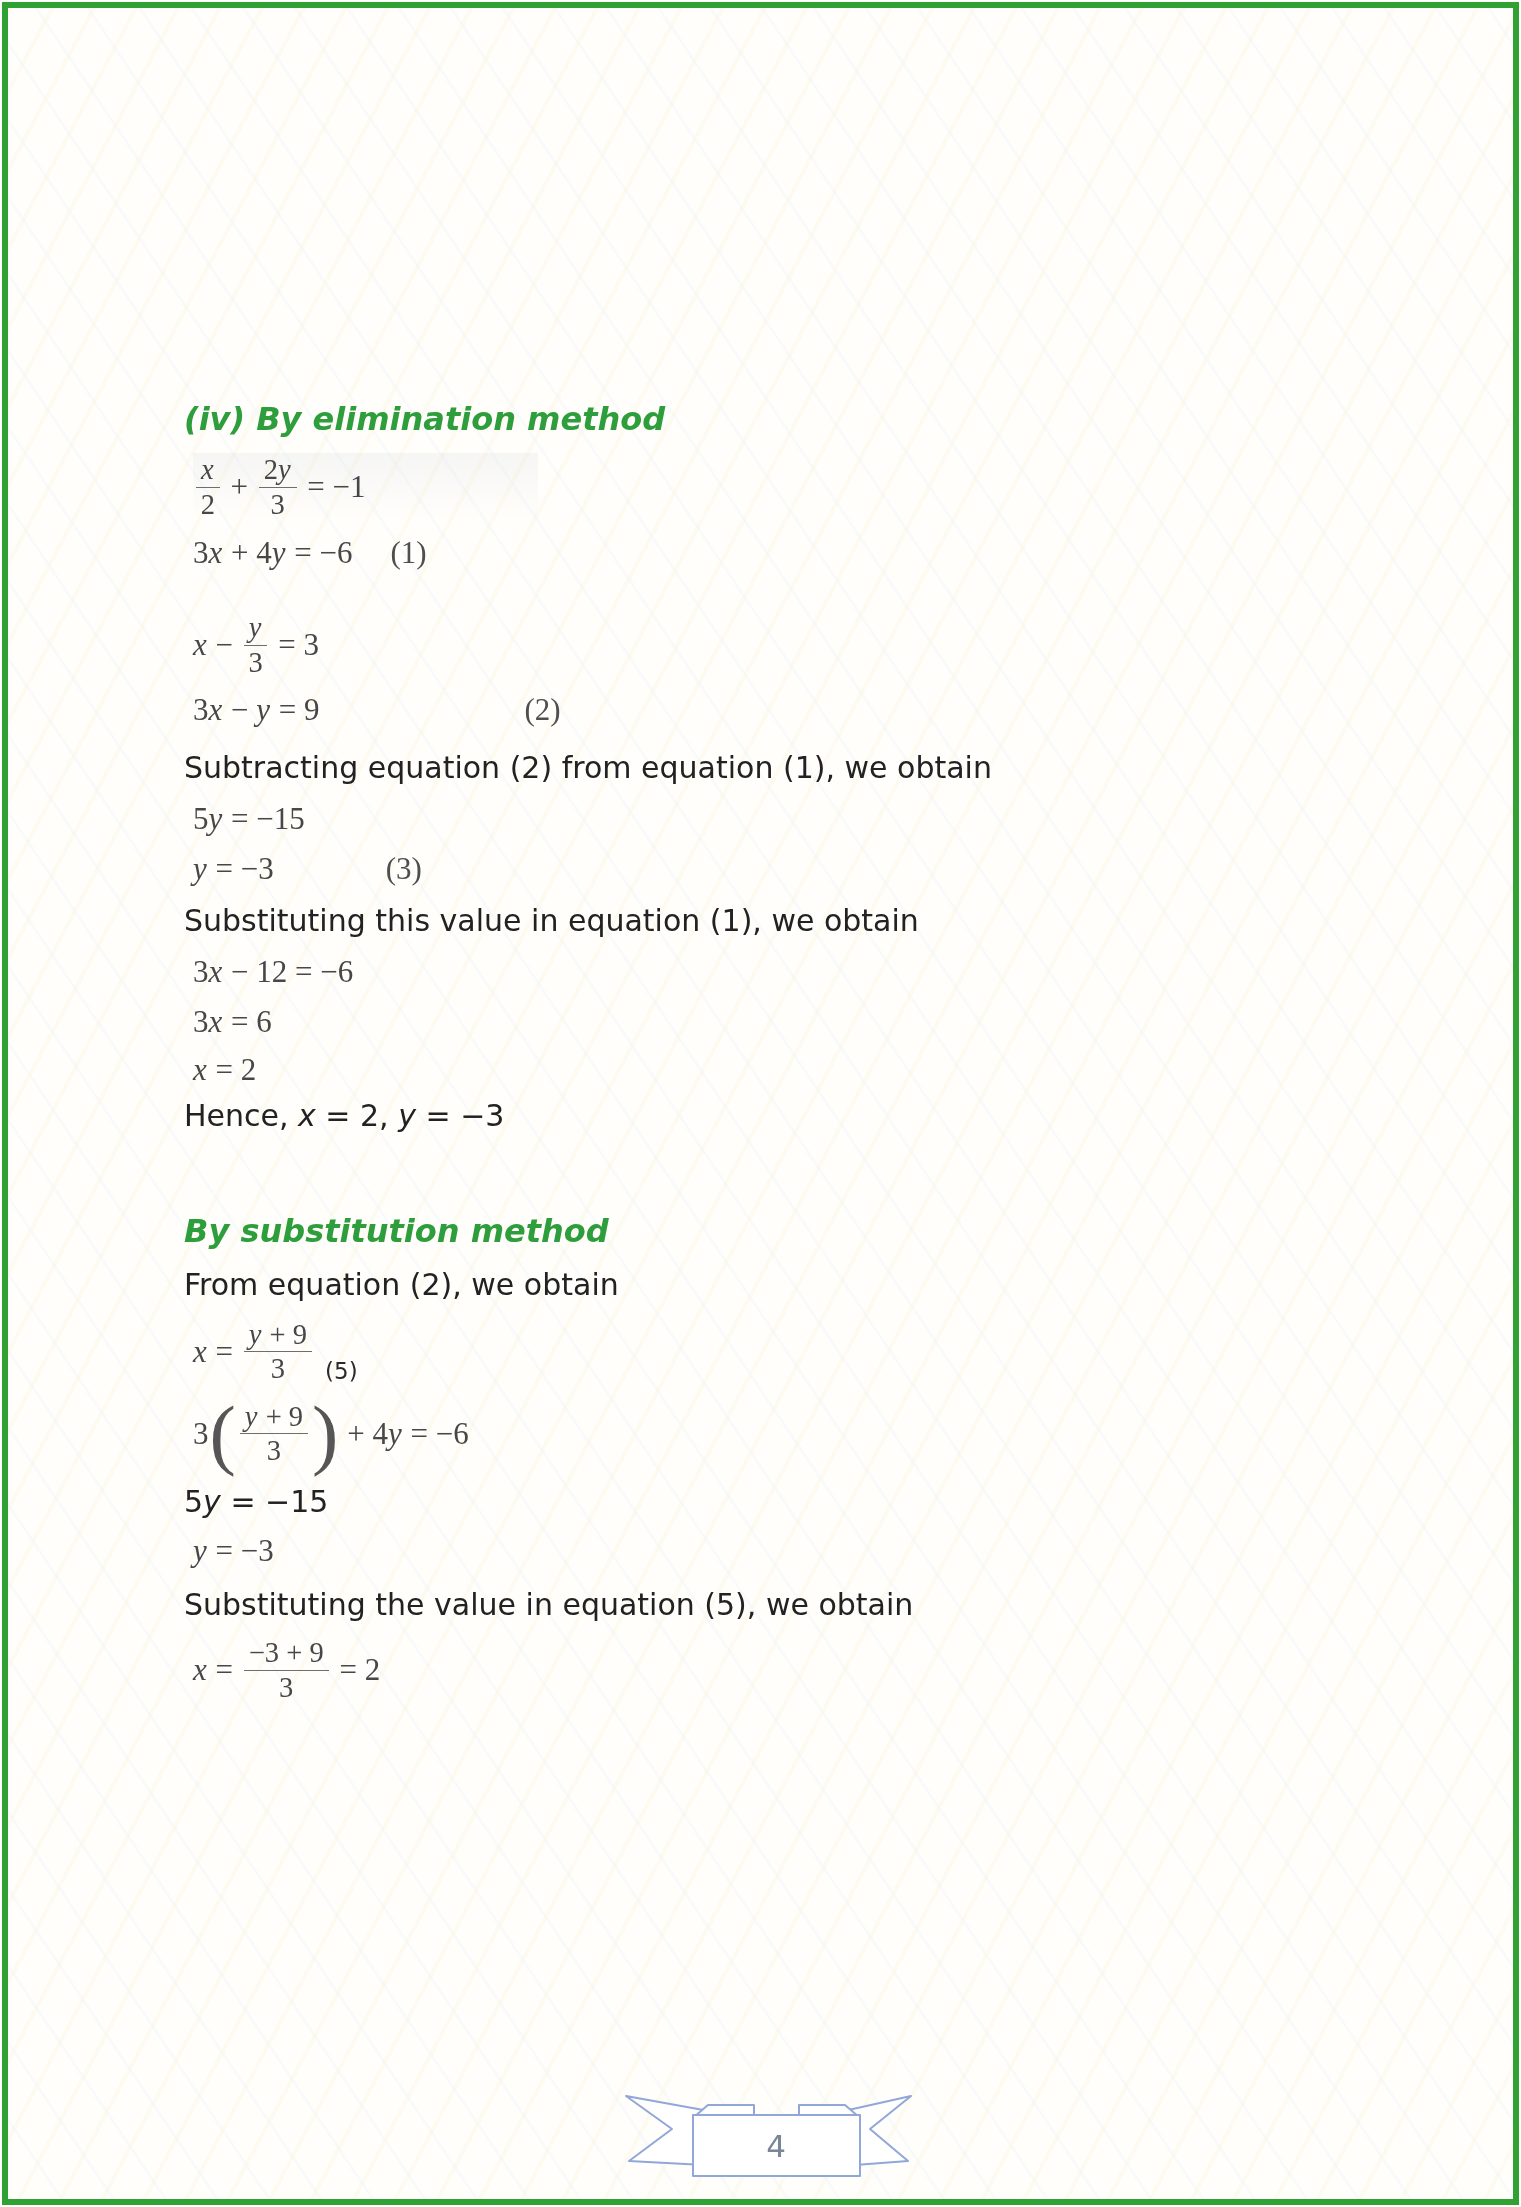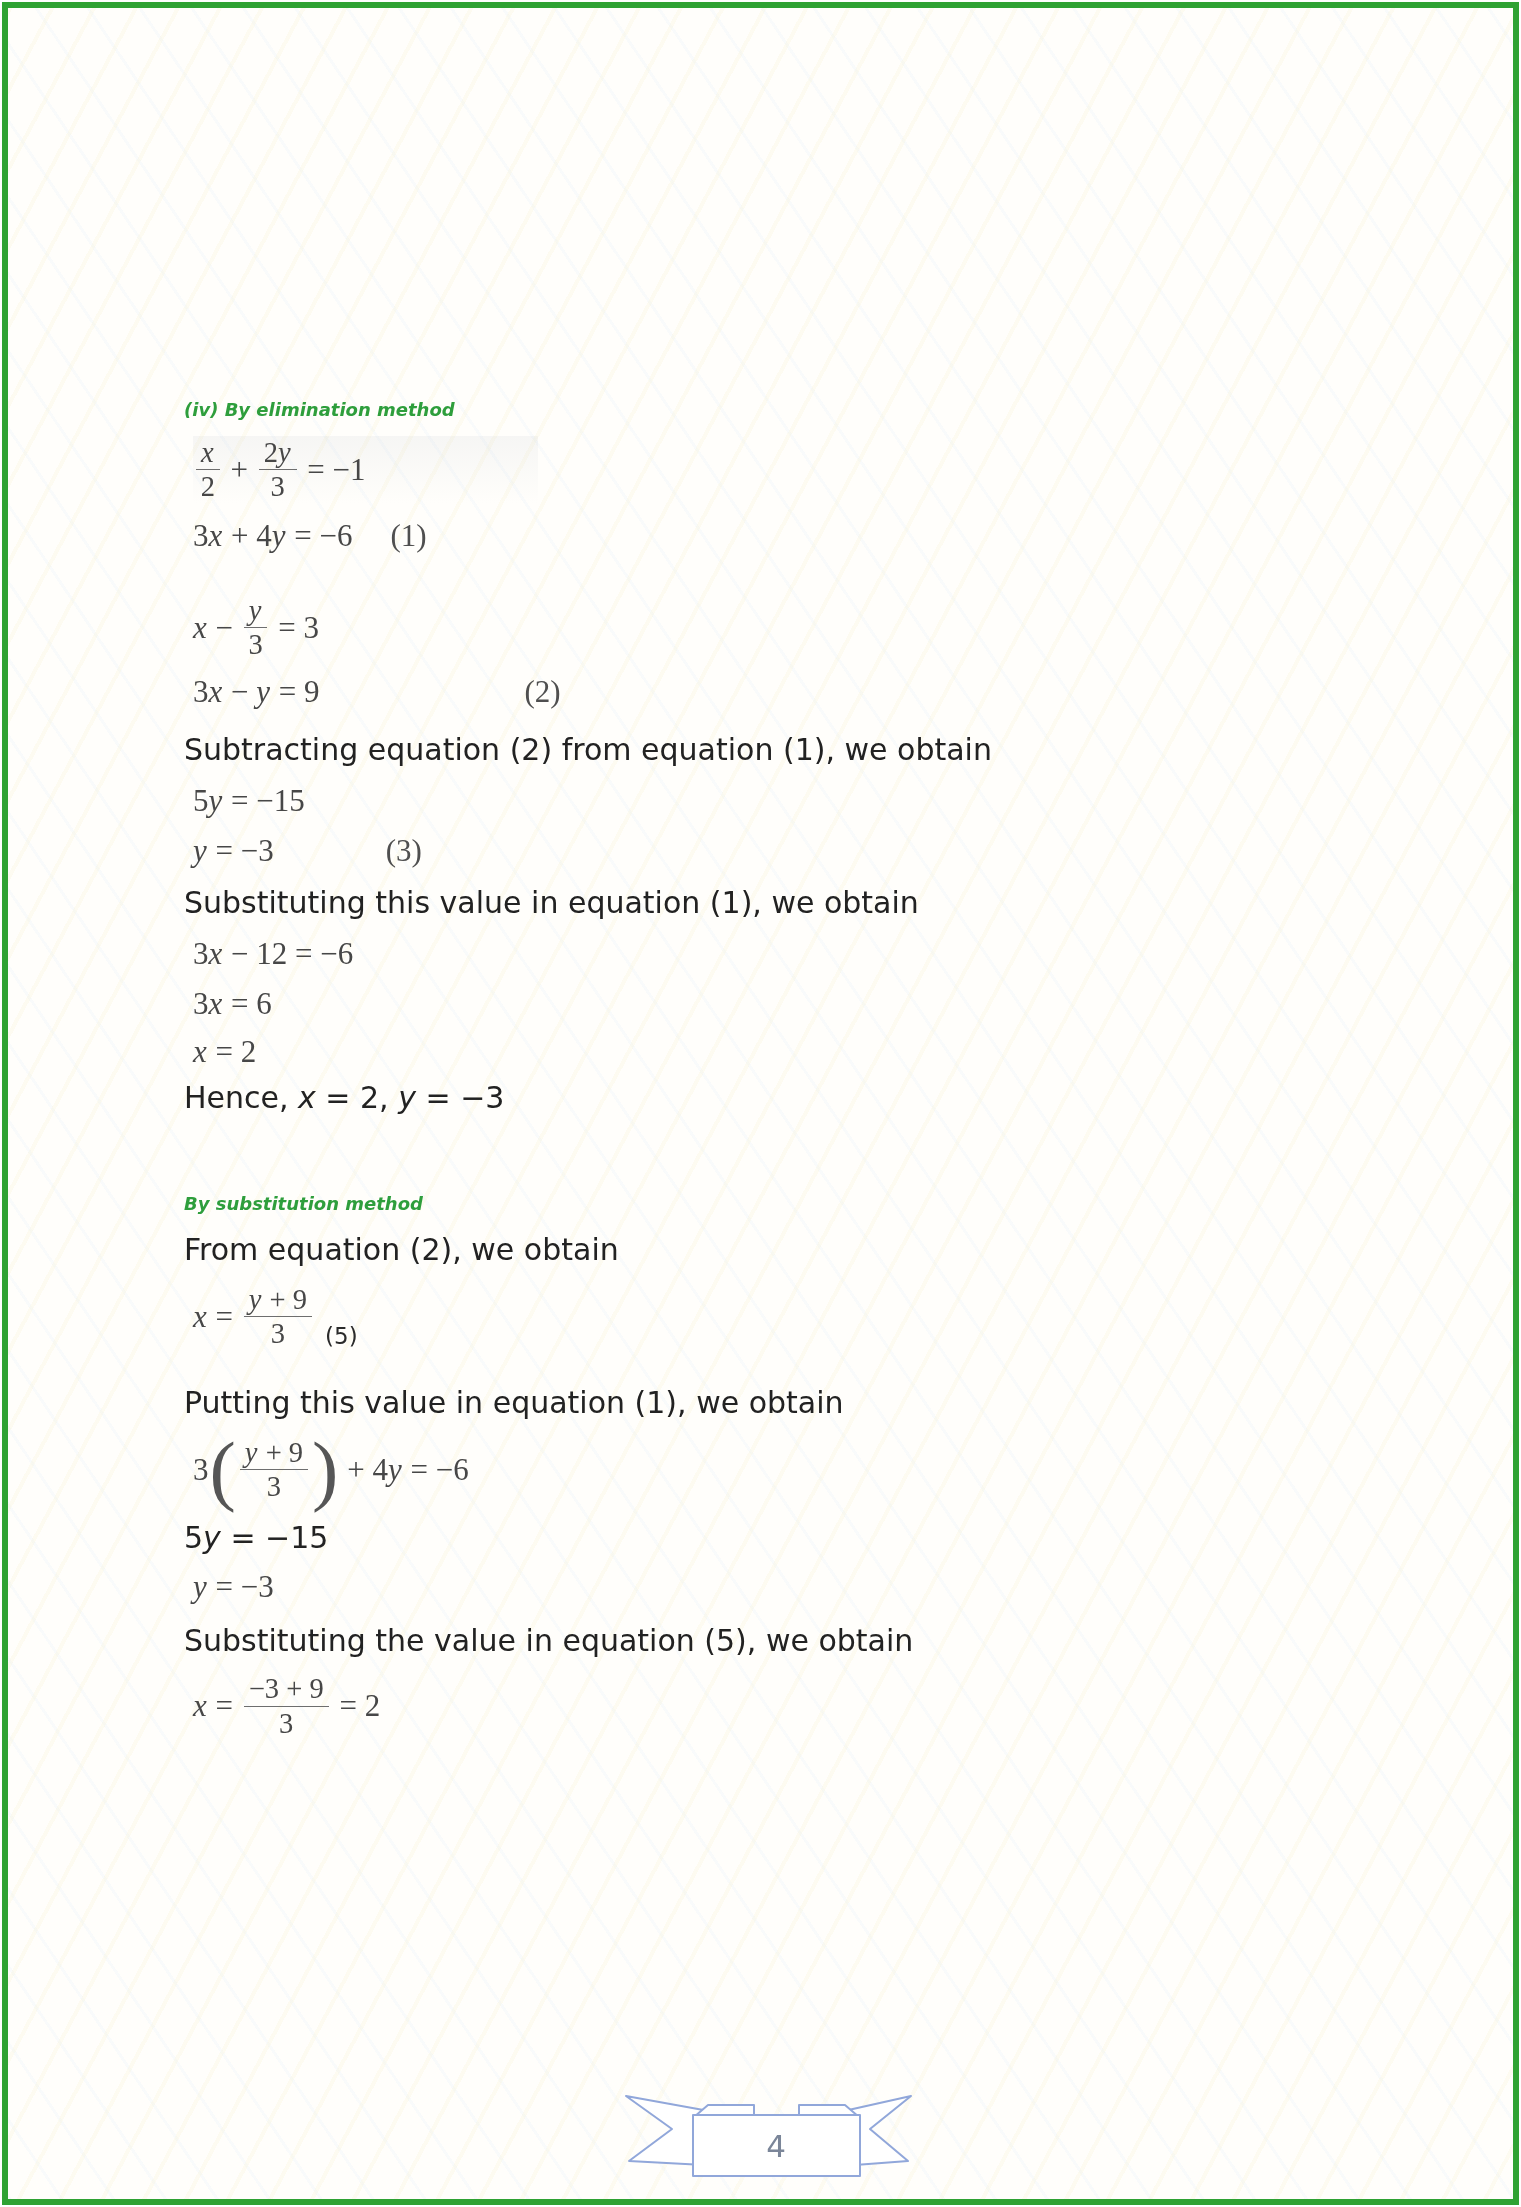--- a/index.html
+++ b/index.html
@@ -17,21 +17,21 @@
       repeating-linear-gradient(118deg, rgba(247,240,205,.22) 0 4px, rgba(0,0,0,0) 4px 37px),
       repeating-linear-gradient(56deg, rgba(221,235,250,.18) 0 3px, rgba(0,0,0,0) 3px 43px),
       #fffefb;
   }
   .content{
     position:absolute;left:176px;top:391px;width:1180px;
   }
   .h{
     font-weight:bold;font-style:italic;
     color:var(--heading-green,#2e9e3c);
-    font-size:18px;line-height:1.25;
+    font-size:32px;line-height:1.25;
   }
   .stext{
     font-size:30px;line-height:1.3;
     color:var(--body-ink,#222);
     white-space:pre;
   }
   .stext i{font-style:italic;}
   .eq{
     margin-left:9px;
     font-family:"Liberation Serif",serif;
@@ -165,21 +165,20 @@
         <span class="math">
           <span class="run"><i>x</i><span> = </span></span>
           <span class="frac">
             <span class="fnum"><span class="run"><i>y</i><span> + 9</span></span></span>
             <span class="fden"><span class="run"><span>3</span></span></span>
           </span>
         </span>
         <span class="eq-label lab-j">(5)</span>
       </div>
 
-    <div class="stext" style="margin-top:32px">Putting this value in equation (1), we obtain</div>
 
     <div class="eq" style="margin-top:14px">
         <span class="math">
           <span class="run"><span>3</span></span>
           <span class="bigp">(</span>
           <span class="frac">
             <span class="fnum"><span class="run"><i>y</i><span> + 9</span></span></span>
             <span class="fden"><span class="run"><span>3</span></span></span>
           </span>
           <span class="bigp">)</span>

